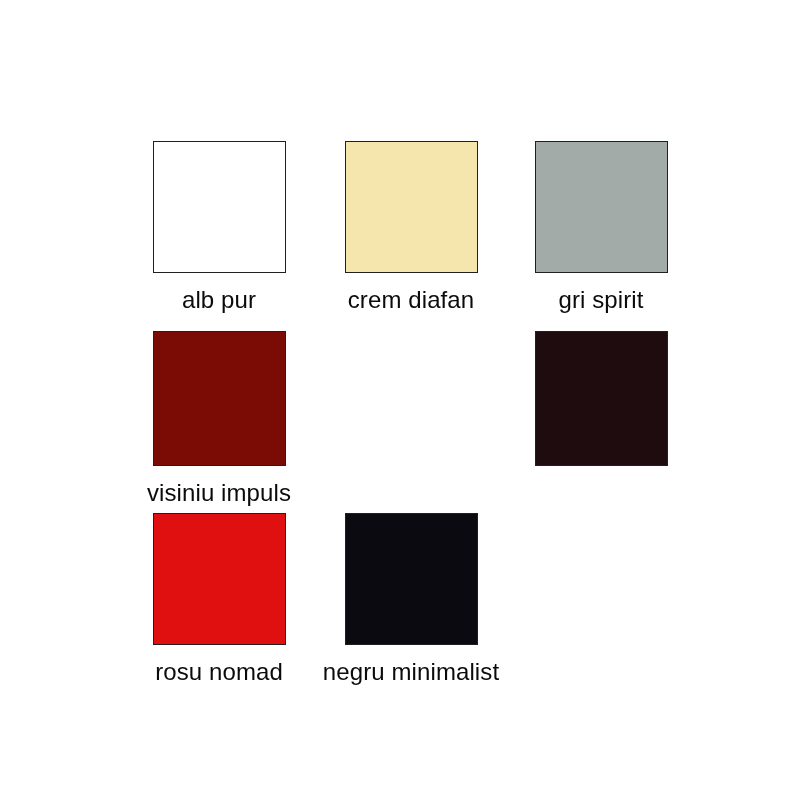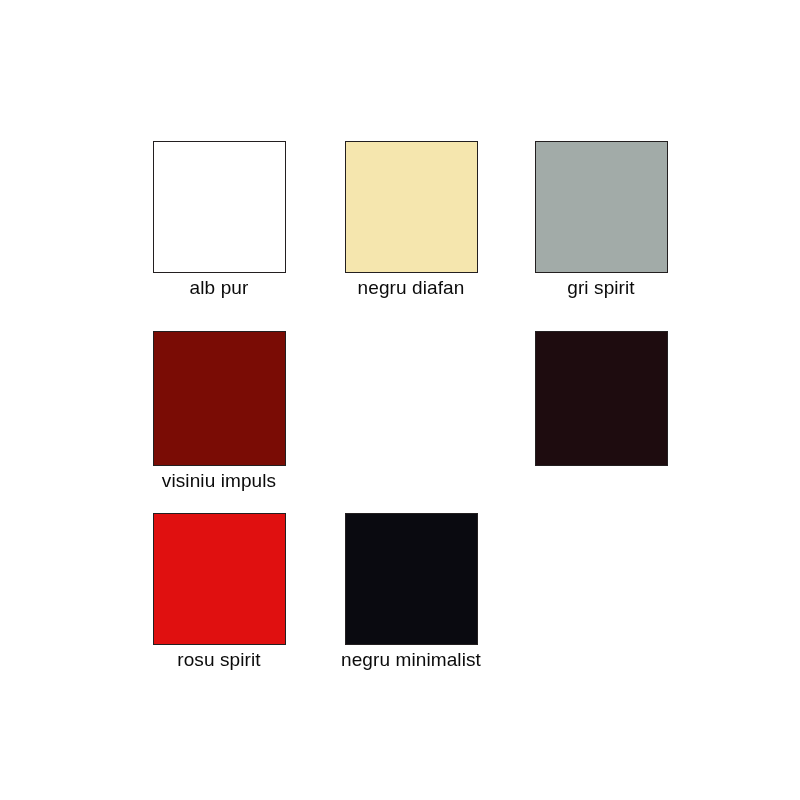--- a/index.html
+++ b/index.html
@@ -34,23 +34,23 @@
     width: 133px;
     height: 132px;
     margin: 0 auto;
     border: 1px solid #231f20;
     box-sizing: border-box;
     display: block;
   }
 
   .swatch-label {
     display: block;
-    margin-top: 3px;
+    margin-top: 15px;
     font-family: "Liberation Sans", sans-serif;
-    font-size: 19px;
+    font-size: 24px;
     line-height: 23px;
     color: #0b0b0b;
     white-space: nowrap;
     letter-spacing: 0.1px;
   }
 
   
   .col-0 { left: 124px; }
   .col-1 { left: 316px; }
   .col-2 { left: 506px; }
@@ -68,41 +68,41 @@
 
 <div id="palette-board">
 
   <div class="swatch-cell col-0 row-0">
     <span class="swatch-chip" style="background: rgb(255, 255, 255); border-color: rgb(35, 31, 32);"></span>
     <span class="swatch-label">alb pur</span>
   </div>
 
   <div class="swatch-cell col-1 row-0">
     <span class="swatch-chip" style="background: rgb(245, 230, 174); border-color: rgb(35, 31, 32);"></span>
-    <span class="swatch-label">negru diafan</span>
+    <span class="swatch-label">crem diafan</span>
   </div>
 
   <div class="swatch-cell col-2 row-0">
     <span class="swatch-chip" style="background: rgb(162, 171, 168); border-color: rgb(35, 31, 32);"></span>
     <span class="swatch-label">gri spirit</span>
   </div>
 
   <div class="swatch-cell col-0 row-1">
     <span class="swatch-chip" style="background: rgb(122, 12, 5); border-color: rgb(35, 31, 32);"></span>
     <span class="swatch-label">visiniu impuls</span>
   </div>
 
 
   <div class="swatch-cell col-2 row-1">
     <span class="swatch-chip" style="background: rgb(30, 12, 15); border-color: rgb(35, 31, 32);"></span>
   </div>
 
   <div class="swatch-cell col-0 row-2">
     <span class="swatch-chip" style="background: rgb(224, 16, 16); border-color: rgb(35, 31, 32);"></span>
-    <span class="swatch-label">rosu spirit</span>
+    <span class="swatch-label">rosu nomad</span>
   </div>
 
   <div class="swatch-cell col-1 row-2">
     <span class="swatch-chip" style="background: rgb(10, 10, 16); border-color: rgb(35, 31, 32);"></span>
     <span class="swatch-label">negru minimalist</span>
   </div>
 
 </div>
 
 </body></html>

